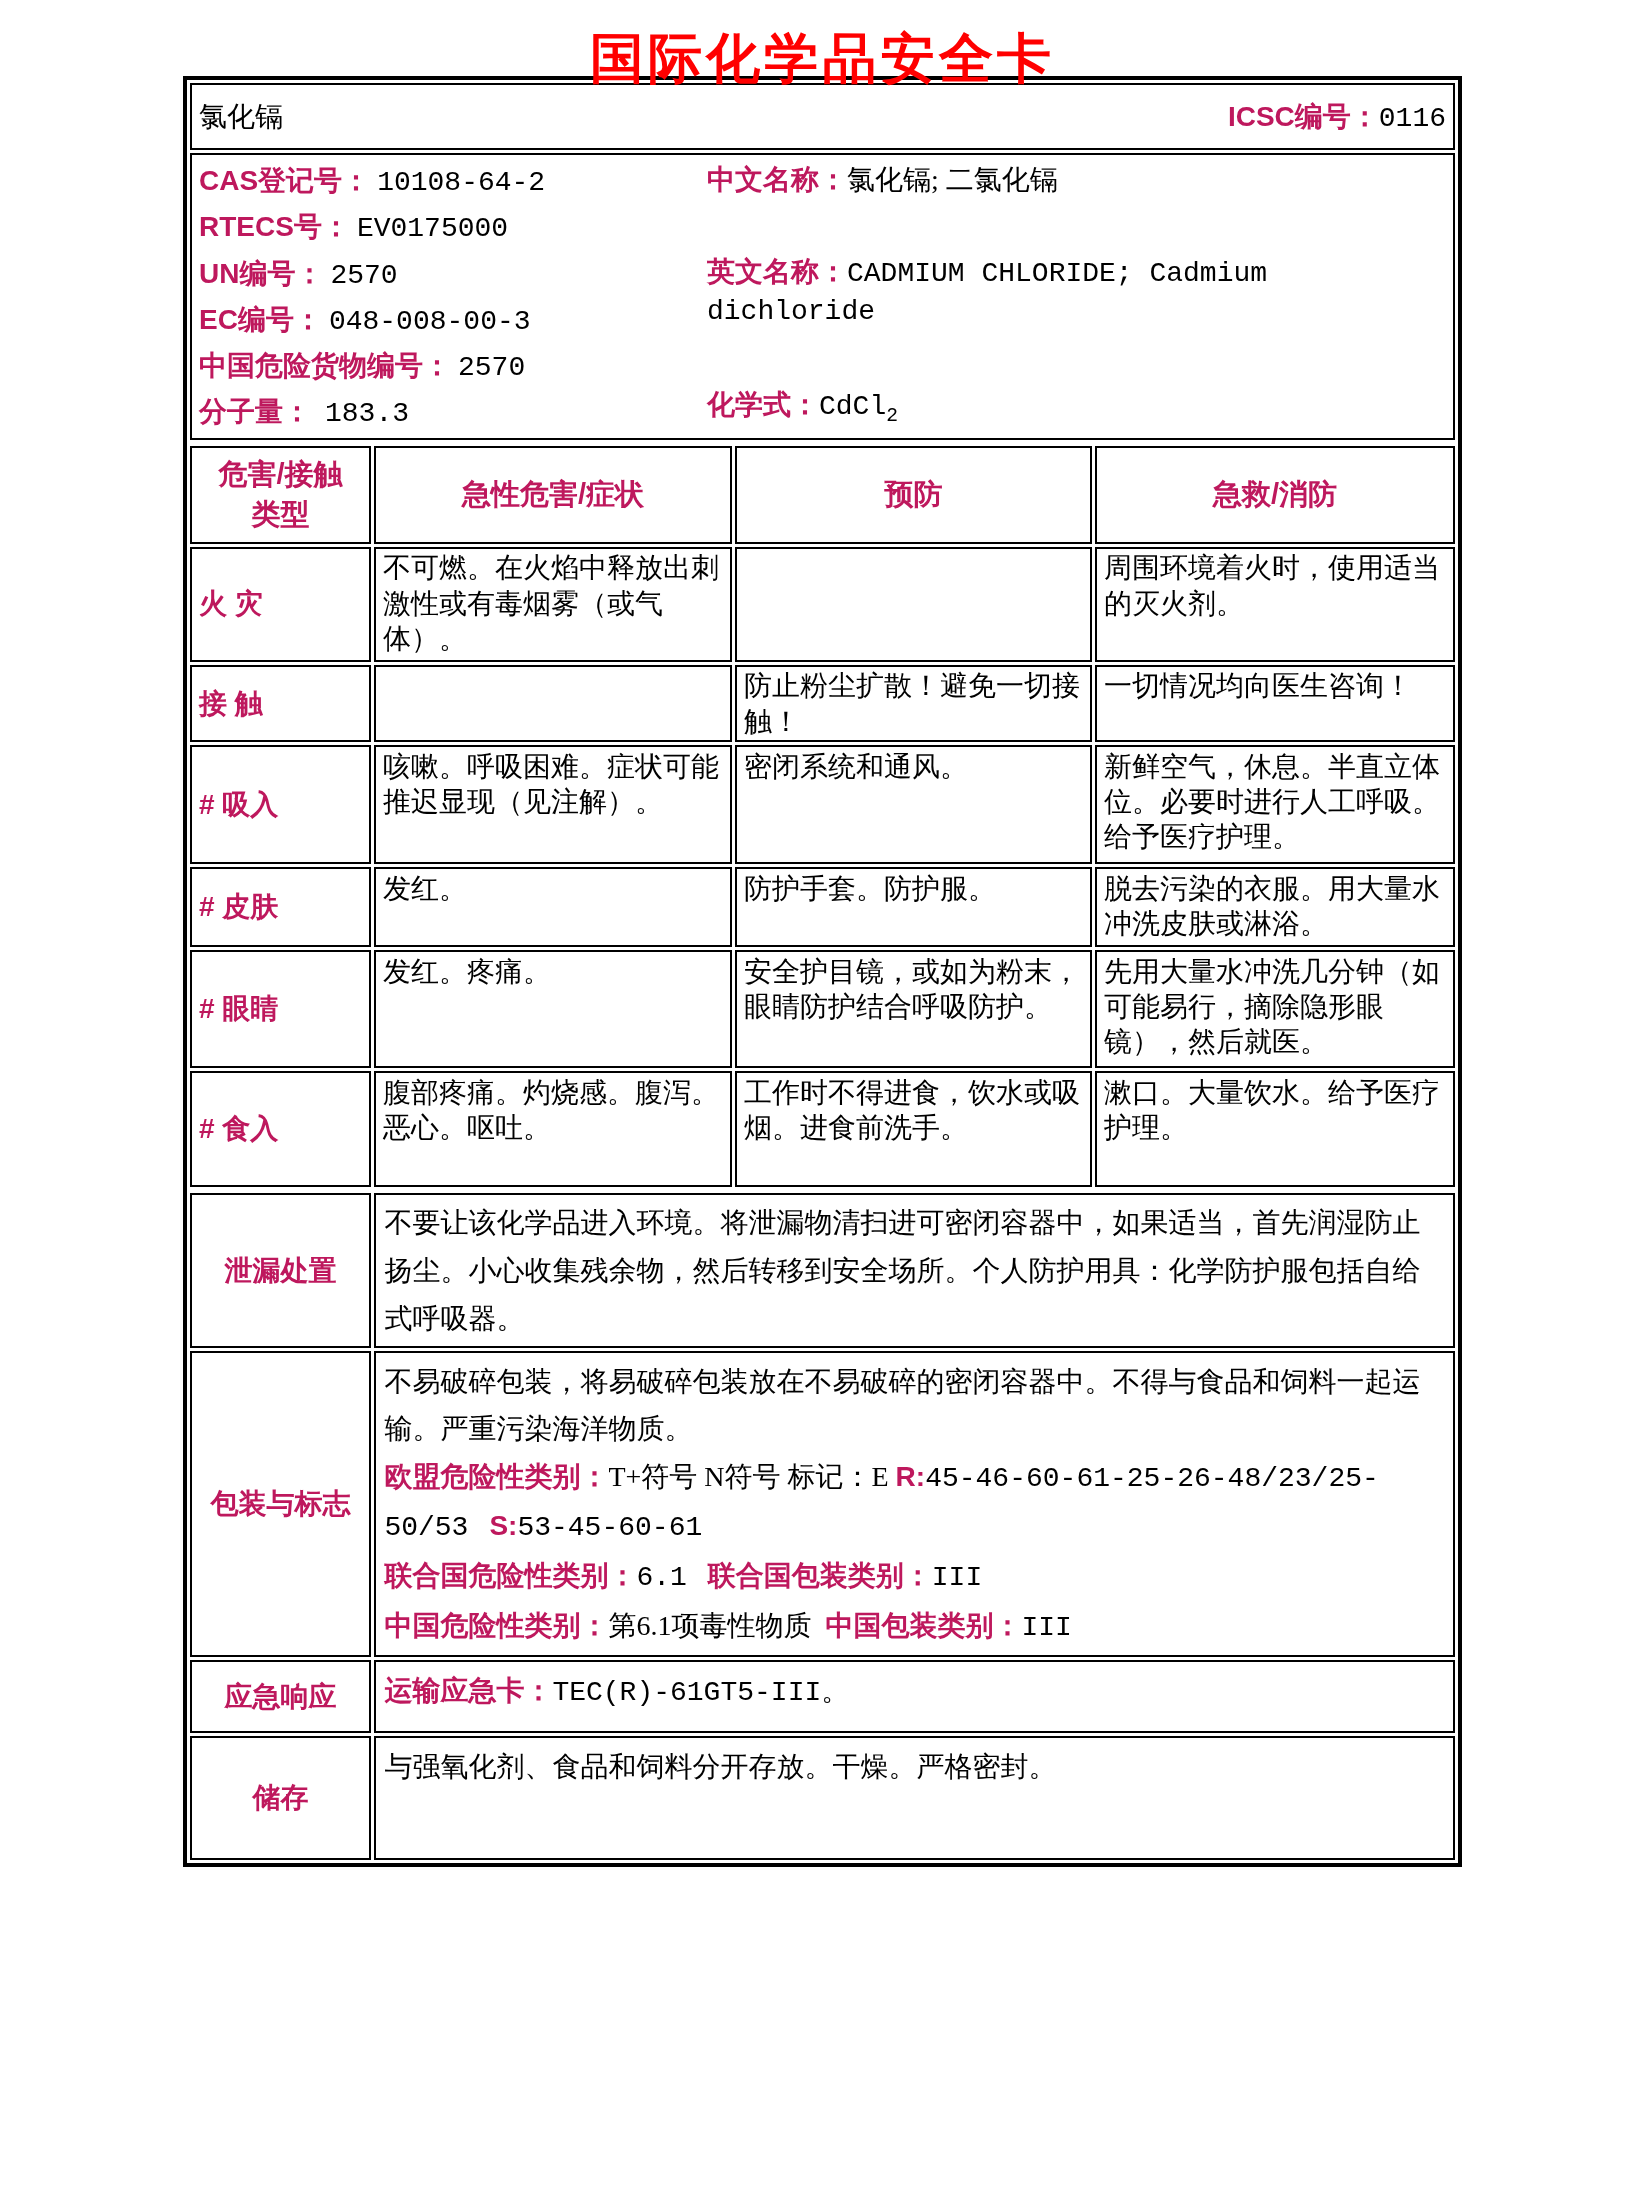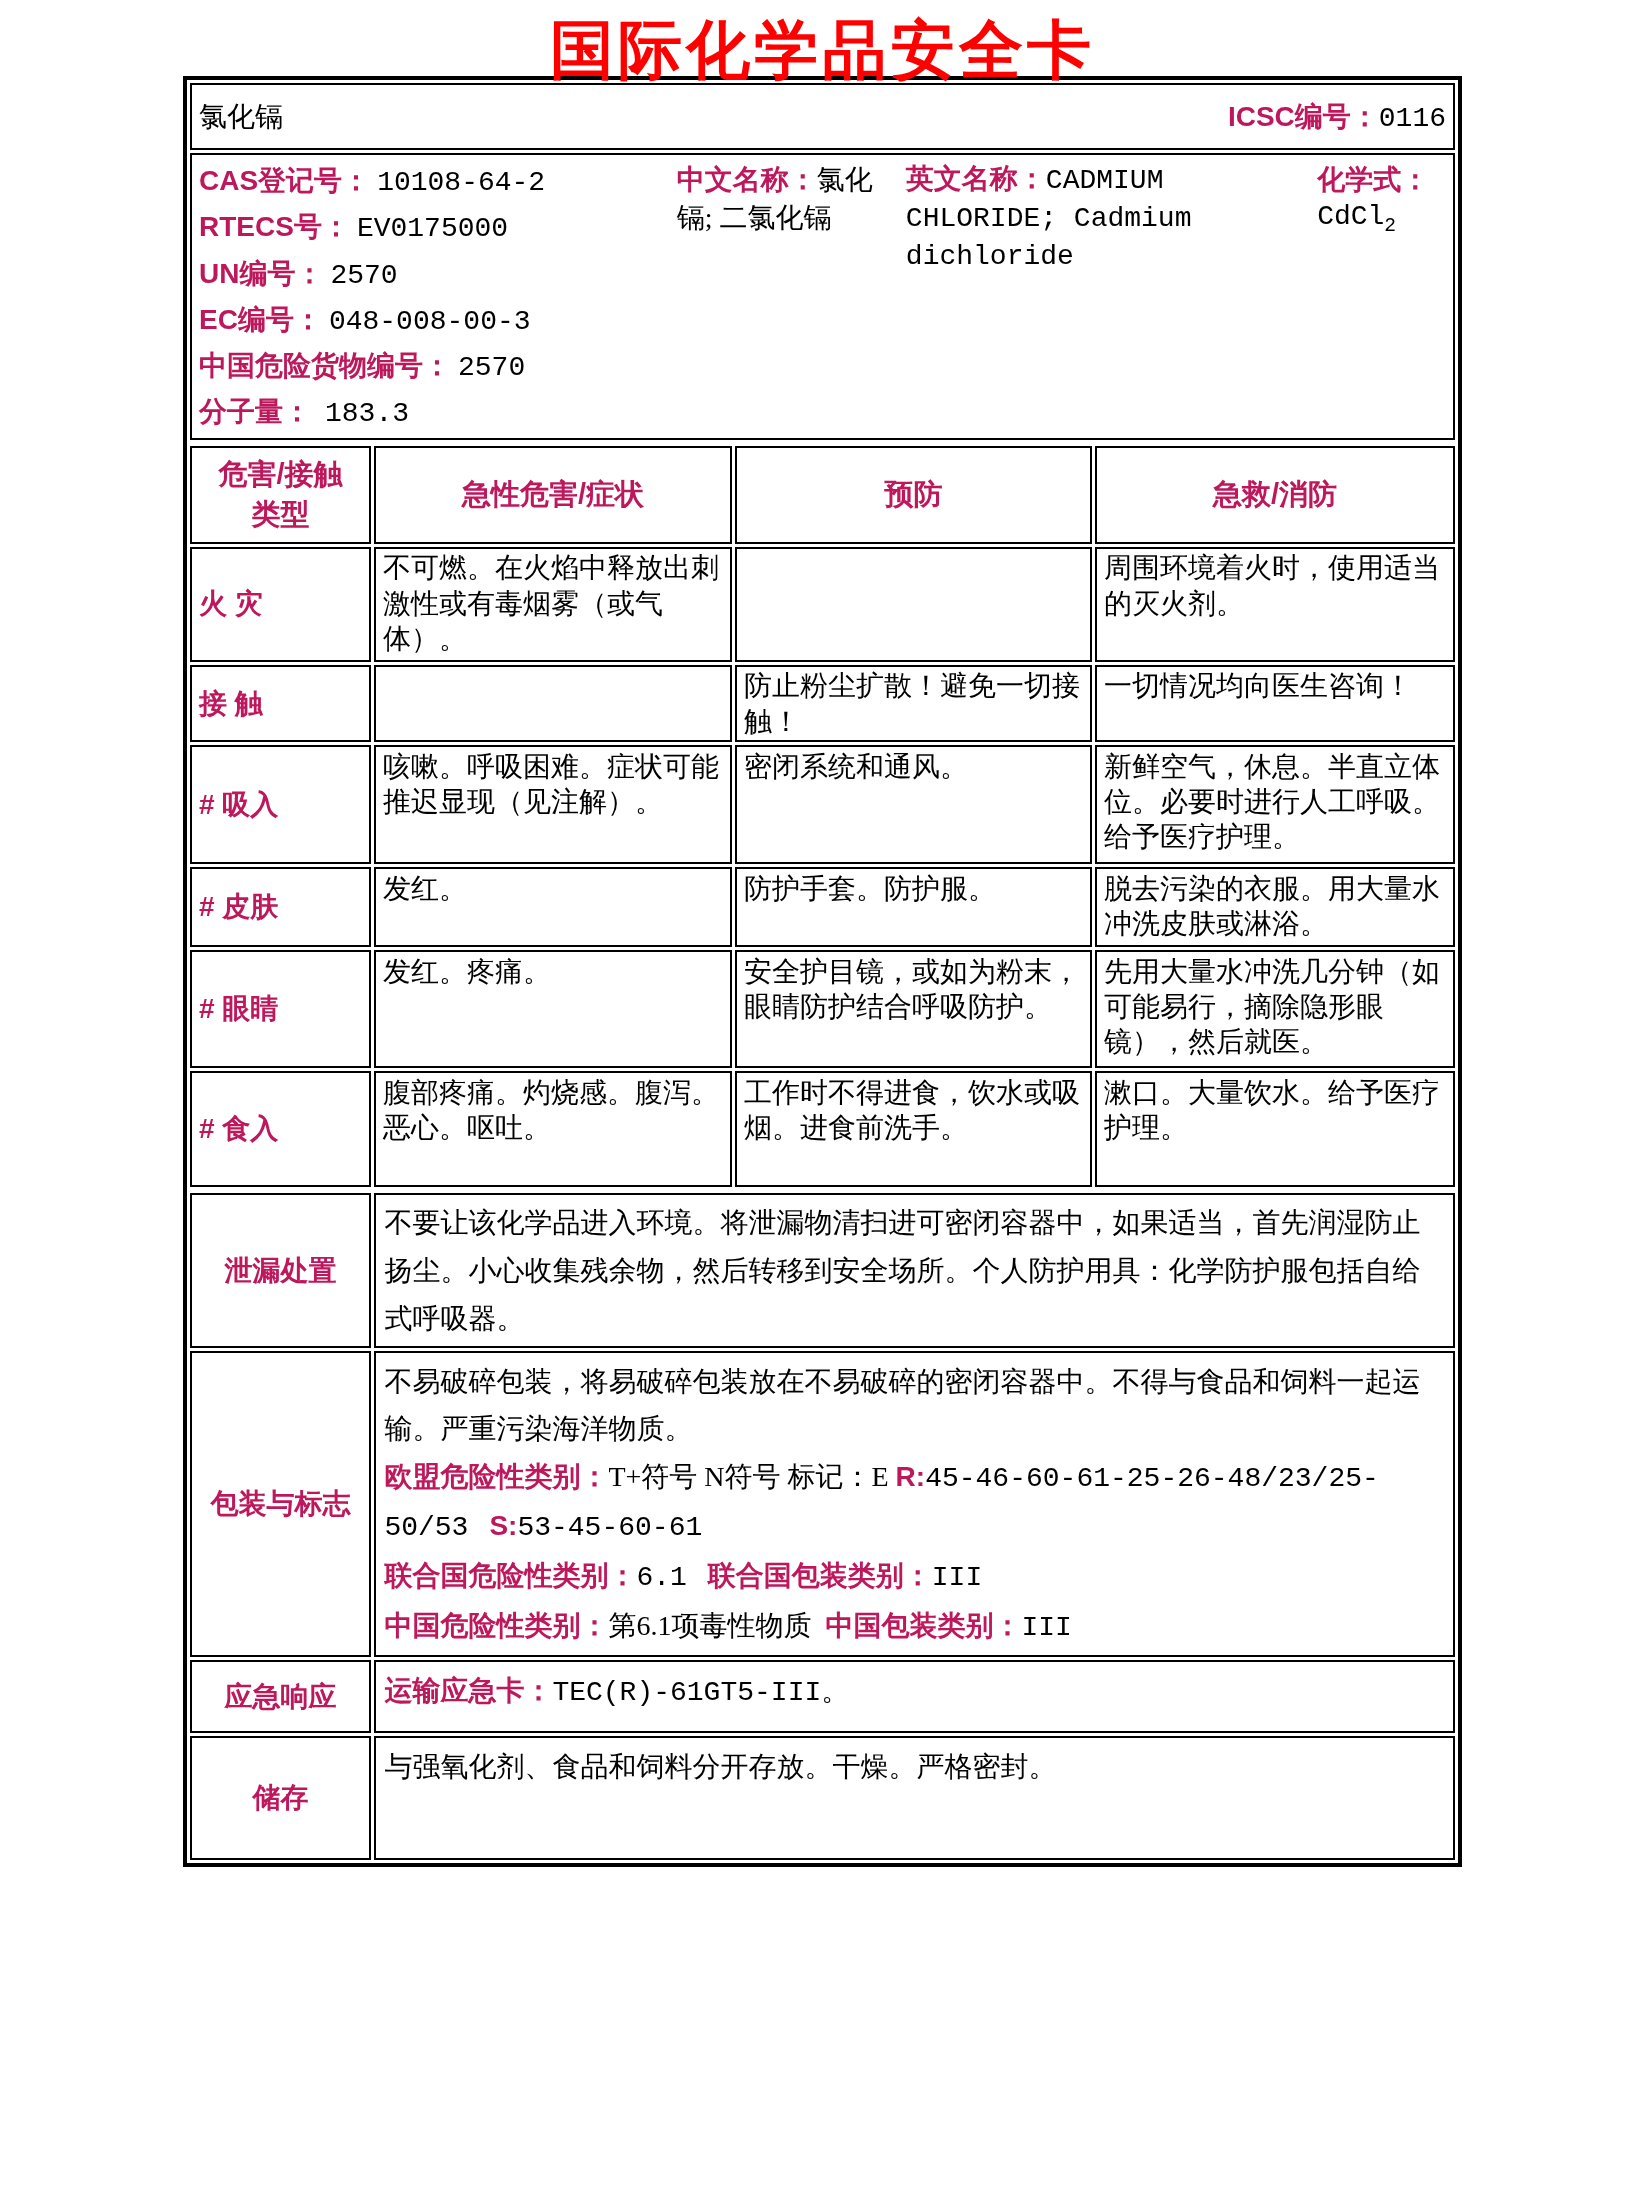--- a/index.html
+++ b/index.html
@@ -5,40 +5,40 @@
   * { margin:0; padding:0; box-sizing:border-box; }
   html,body { background:#fff; }
   body {
     width:1645px; height:2205px;
     font-family:"Liberation Serif","DejaVu Serif",serif;
     font-size:28px; color:#000;
     position:relative; overflow:hidden;
   }
   .title {
     text-align:center;
-    font-size:64px; font-weight:bold; color:#ff0000;
+    font-size:54px; font-weight:bold; color:#ff0000;
     font-family:"Liberation Serif","DejaVu Serif",serif;
-    padding-top:7px; letter-spacing:4.2px;
+    padding-top:23px; letter-spacing:4.2px;
     height:76px;
   }
   .card { width:1279px; margin:0 auto; border:4.2px solid #000; background:#fff; }
 
   table { width:100%; border-collapse:separate; border-spacing:3.5px; table-layout:fixed; }
   td { border:2.1px solid #000; padding:1.4px 7px; vertical-align:top; background:#fff; }
 
   .blue { color:#be185d; font-weight:bold; font-family:"Liberation Sans","DejaVu Sans",sans-serif; }
   .mono { font-family:"Liberation Mono","DejaVu Sans Mono",monospace; }
 
   
   .name-row-cell { height:67px; vertical-align:middle; }
   .name-flex { display:flex; justify-content:space-between; align-items:center; }
   .info-cell { height:270px; }
   .info-flex { display:flex; }
   .info-left { width:508px; line-height:1.58; padding-top:2.8px; }
-  .info-right { flex:1; display:flex; justify-content:space-between; padding:4.2px 4.2px 9.8px 0; }
+  .info-right { flex:1; display:flex; flex-direction:column; justify-content:space-between; padding:4.2px 4.2px 9.8px 0; }
   .info-right .en { width:630px; line-height:1.3; }
   sub.formula-sub { font-size:19.6px; }
 
   
   .haz-label { vertical-align:middle; }
   .haz-head { text-align:center; vertical-align:middle; font-size:29px; }
   .haz-cell { line-height:1.26;margin-top:32px; }
   .hazard-type-header { padding:0 15.4px; }
 
   

